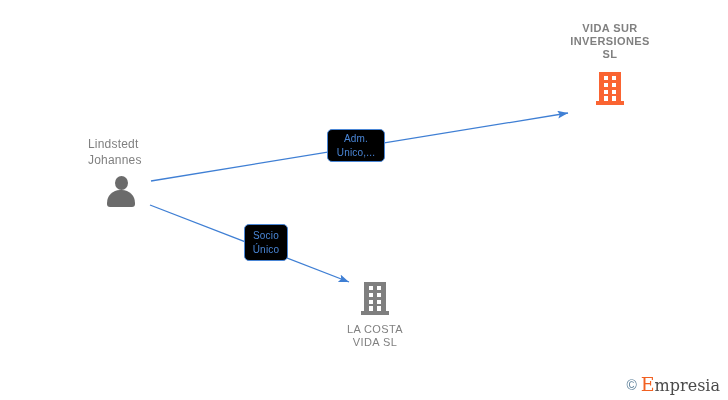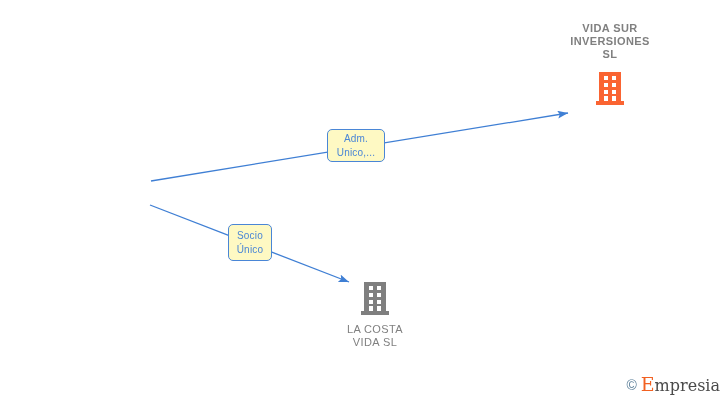--- a/index.html
+++ b/index.html
@@ -105,21 +105,21 @@
     background: currentColor;
     border-radius: 13px 13px 3px 3px;
   }
 
   
   .edge-label {
     position: absolute;
     box-sizing: border-box;
     border: 1px solid #4a86d6;
     border-radius: 5px;
-    background: #fef9c3;
+    background: #000000;
     color: #4a86d6;
     font-size: 10px;
     line-height: 14px;
     text-align: center;
     display: flex;
     flex-direction: column;
     align-items: center;
     justify-content: center;
     white-space: pre-line;
     letter-spacing: 0.2px;
@@ -180,20 +180,30 @@
         <div class="win" style="left:8px;  top:11px;"></div>
         <div class="win" style="left:16px; top:11px;"></div>
         <div class="win" style="left:8px;  top:18px;"></div>
         <div class="win" style="left:16px; top:18px;"></div>
         <div class="win" style="left:8px;  top:24px; height:5px;"></div>
         <div class="win" style="left:16px; top:24px; height:5px;"></div>
       </div>
     </div>
   </div>
 
+  <div class="node" style="left:88px; top:136px; width:120px;">
+    <div class="node-label person">Lindstedt
+Johannes</div>
+    <div style="margin-top:6px; margin-left:16px;">
+      <div class="person-icon">
+        <div class="head"></div>
+        <div class="body"></div>
+      </div>
+    </div>
+  </div>
 
   <div class="node" style="left:316px; top:282px; width:118px;">
     <div style="display:flex; justify-content:center;">
       <div class="building" style="color:#7f7f7f;">
         <div class="tower"></div>
         <div class="base"></div>
         <div class="win" style="left:8px;  top:4px;"></div>
         <div class="win" style="left:16px; top:4px;"></div>
         <div class="win" style="left:8px;  top:11px;"></div>
         <div class="win" style="left:16px; top:11px;"></div>
@@ -203,21 +213,21 @@
         <div class="win" style="left:16px; top:24px; height:5px;"></div>
       </div>
     </div>
     <div class="node-label company-plain" style="margin-top:8px;">LA COSTA
 VIDA  SL</div>
   </div>
 
   <div class="edge-label" style="left:327px; top:129px; width:58px; height:33px;">Adm.
 Unico,...</div>
 
-  <div class="edge-label" style="left:228px; top:224px; width:44px; height:37px;">Socio
+  <div class="edge-label" style="left:244px; top:224px; width:44px; height:37px;">Socio
 Único</div>
 
   <div id="watermark">
     <span class="copy">©</span>
     <span class="brand"><span class="cap">E</span><span>mpresia</span></span>
   </div>
 
 </div>
 
 </body></html>

